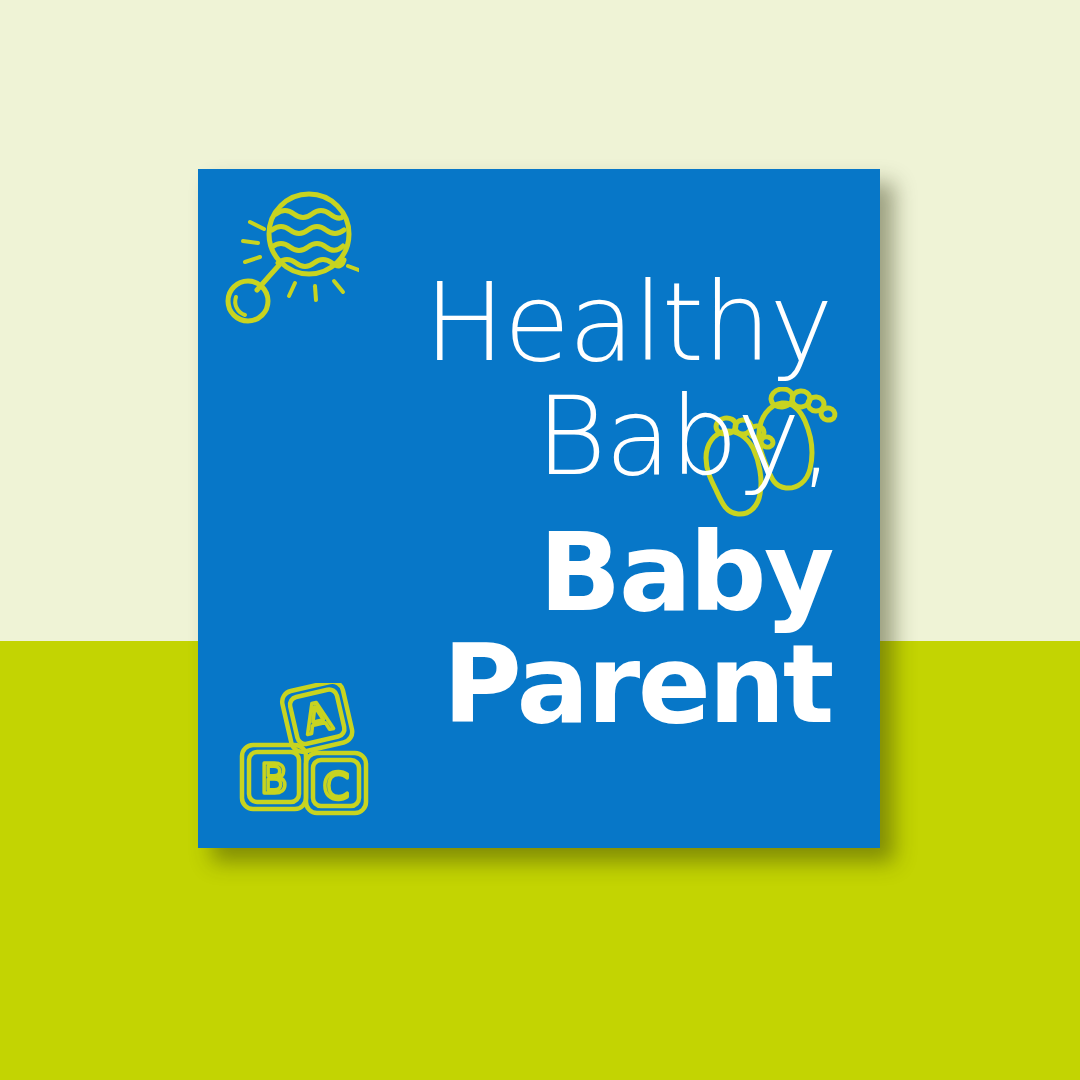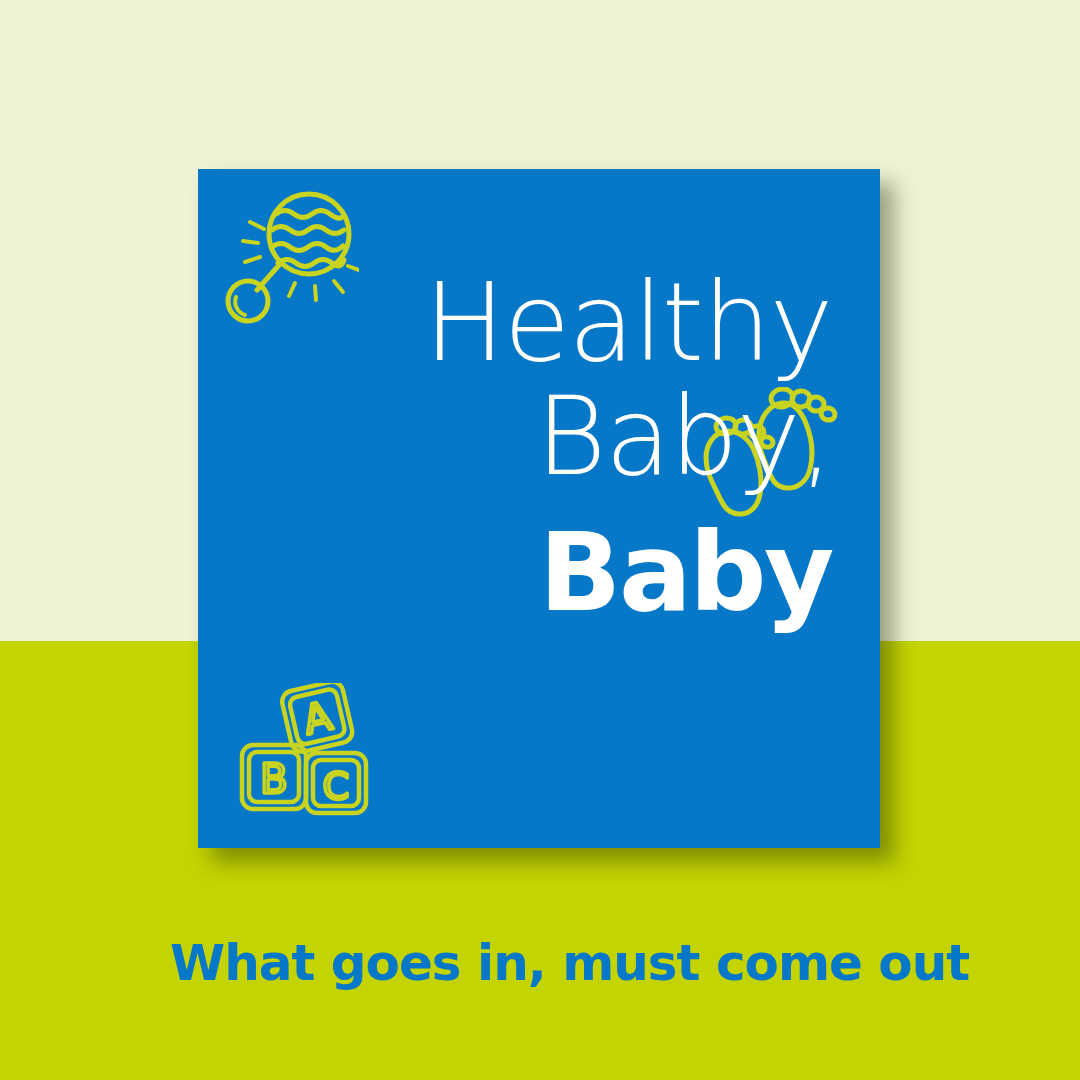--- a/index.html
+++ b/index.html
@@ -203,19 +203,19 @@
         <rect x="72" y="70" width="60" height="60" rx="11"></rect>
         <rect x="79" y="77" width="46" height="46" rx="8"></rect>
         <text x="102" y="116" font-family="DejaVu Sans, Liberation Sans, sans-serif" font-size="38" font-weight="400" fill="none" stroke="#c8d420" stroke-width="3.5" text-anchor="middle">C</text>
       </g>
     </svg>
 
     <div id="headline">
       <span id="line-healthy" class="line line-light">Healthy</span>
       <span id="line-baby" class="line line-light">Baby,</span>
       <span id="line-happy" class="line line-bold">Baby</span>
+      <span id="line-parent" class="line line-bold">Parent</span>
     </div>
 
   </div>
 
-  <div id="caption">What goes in, must come out</div>
 
 </div>
 
 </body></html>

